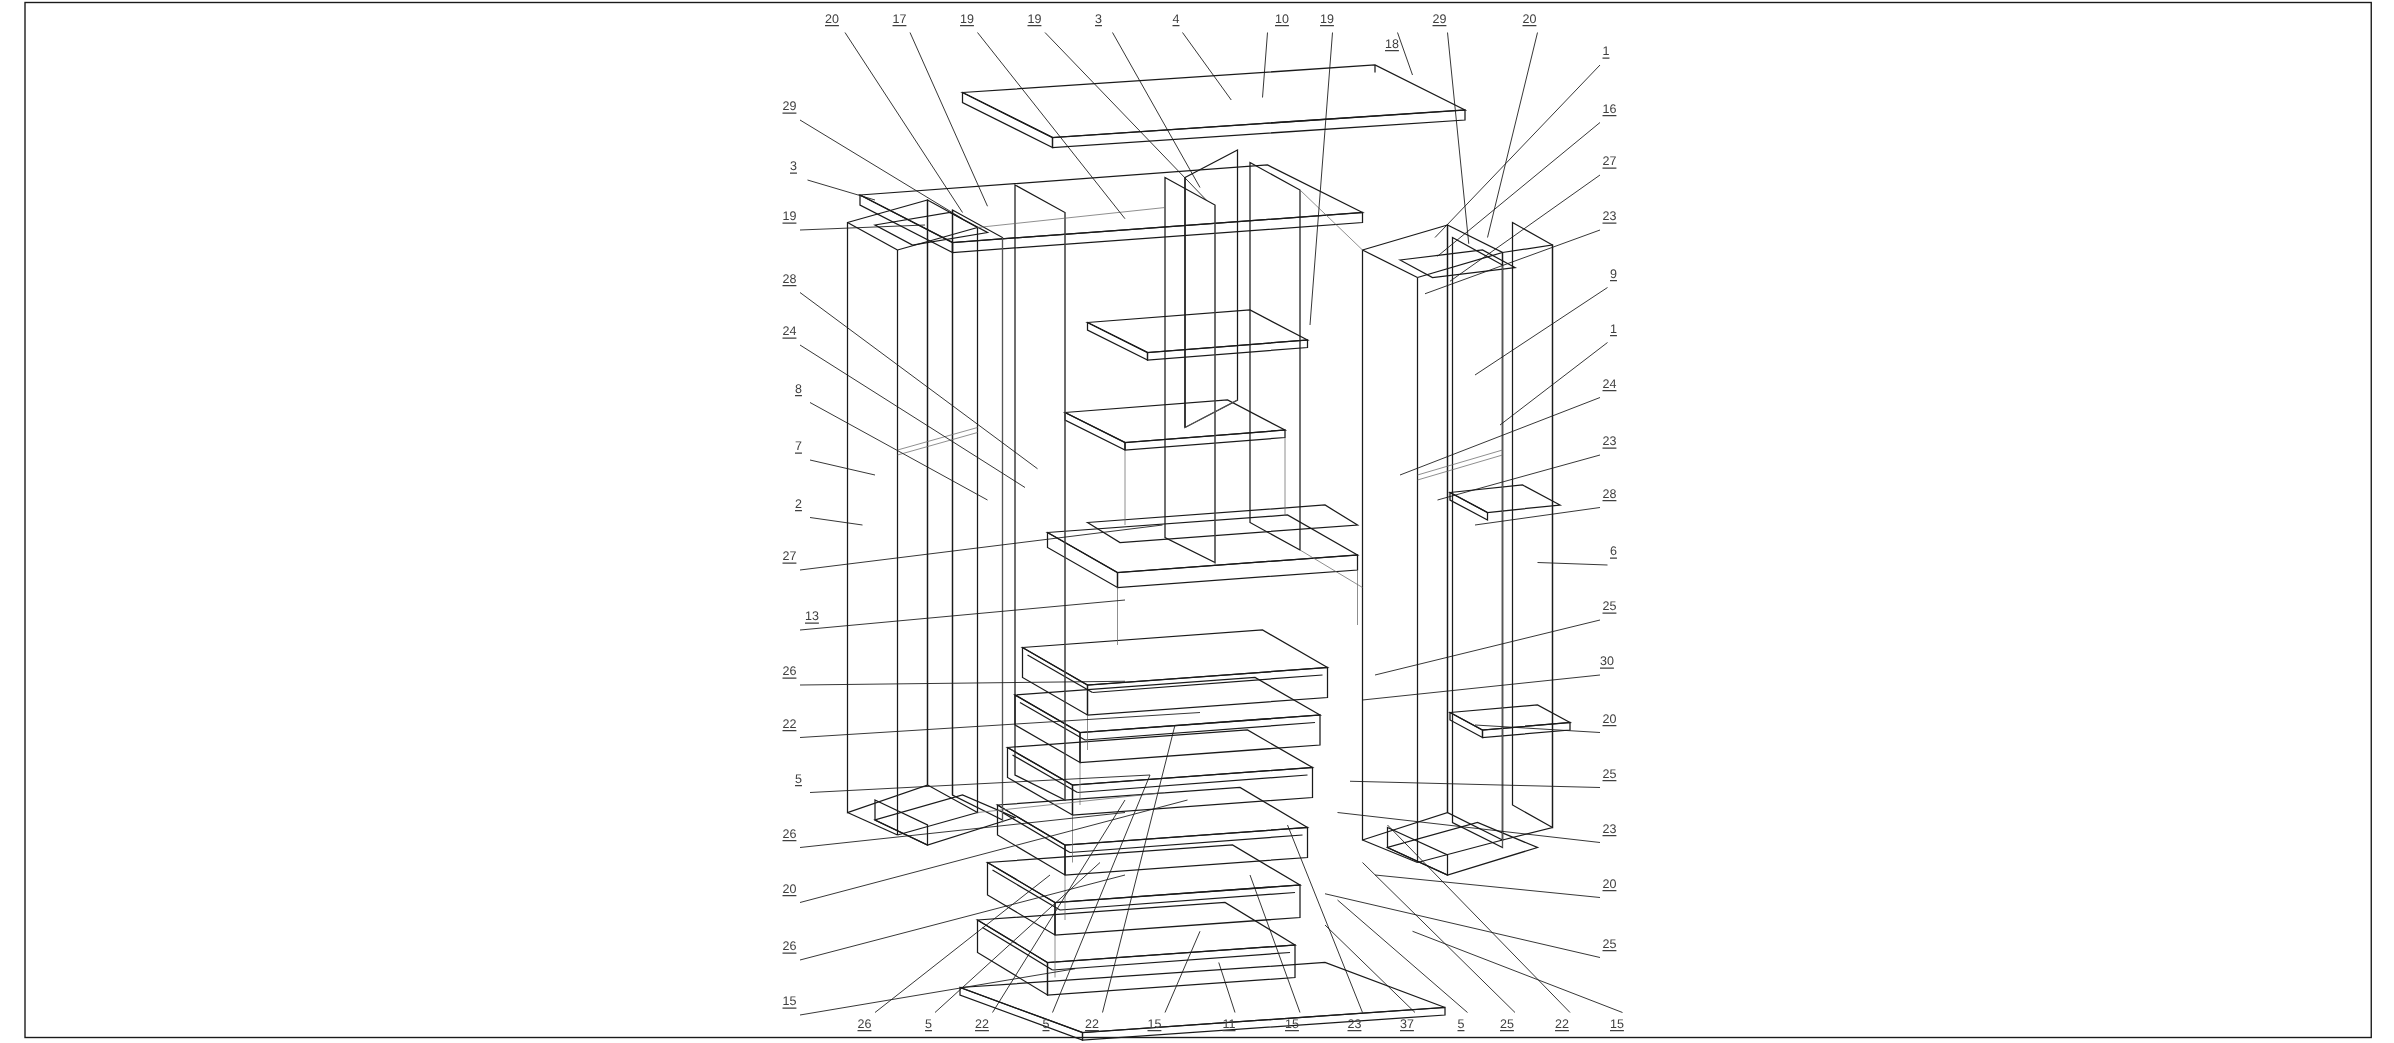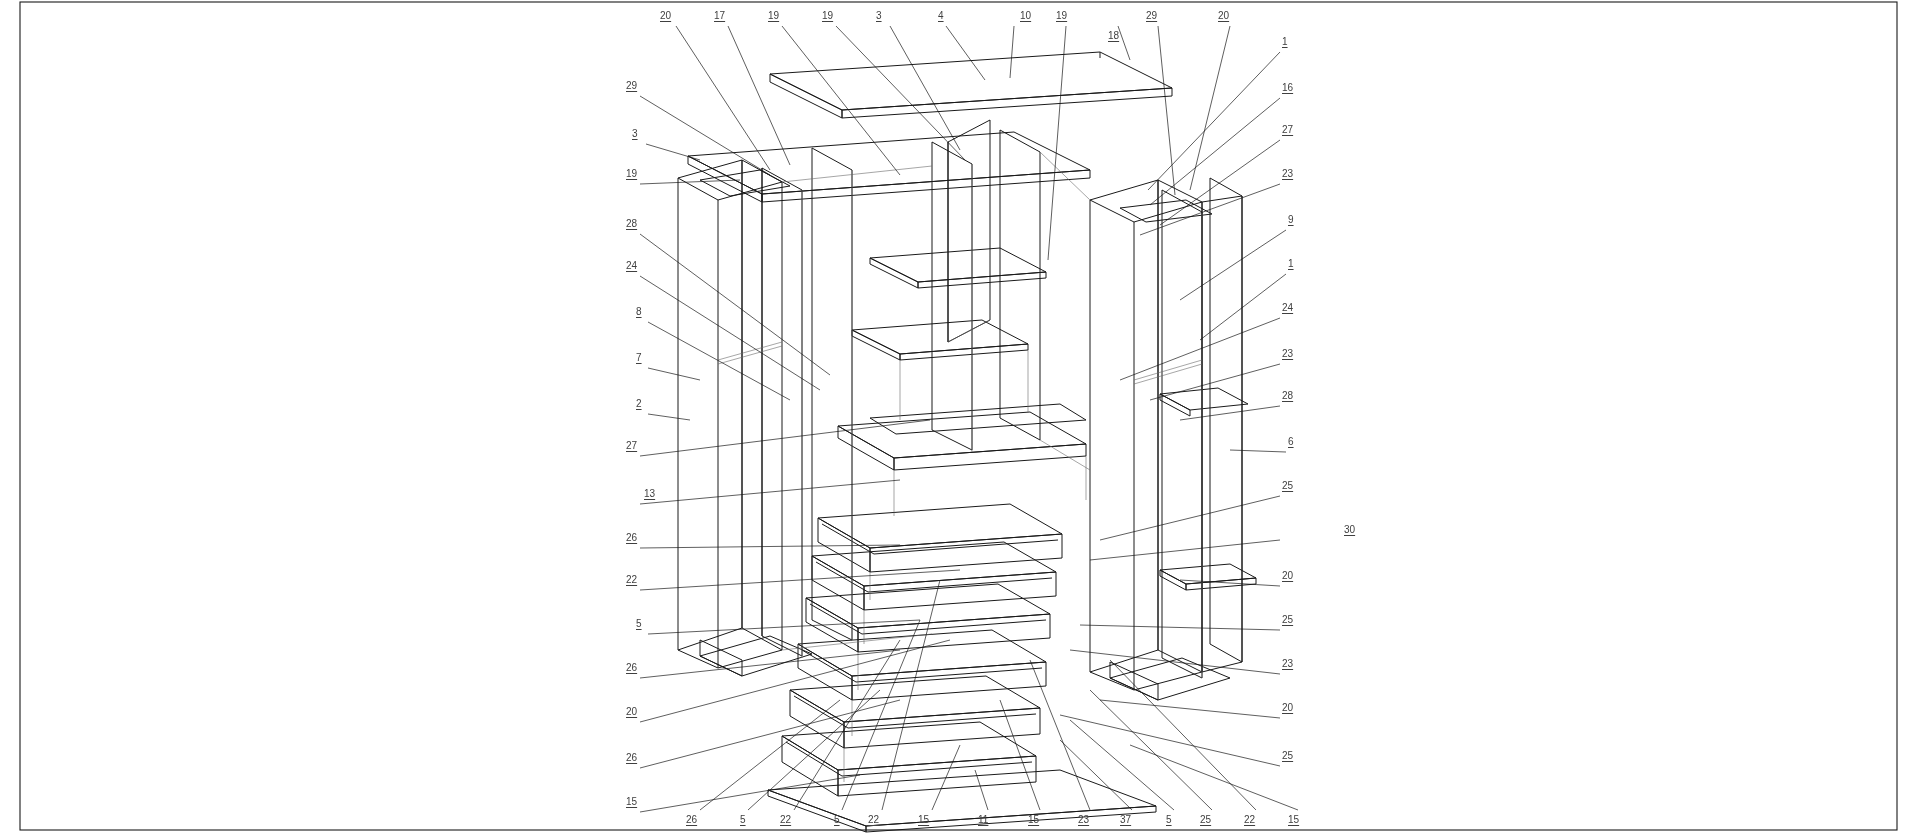--- a/index.html
+++ b/index.html
@@ -304,21 +304,21 @@
       <div class="lbl" style="left: 1282px; top: 80px;">16</div>
       <div class="lbl" style="left: 1282px; top: 122px;">27</div>
       <div class="lbl" style="left: 1282px; top: 166px;">23</div>
       <div class="lbl" style="left: 1288px; top: 212px;">9</div>
       <div class="lbl" style="left: 1288px; top: 256px;">1</div>
       <div class="lbl" style="left: 1282px; top: 300px;">24</div>
       <div class="lbl" style="left: 1282px; top: 346px;">23</div>
       <div class="lbl" style="left: 1282px; top: 388px;">28</div>
       <div class="lbl" style="left: 1288px; top: 434px;">6</div>
       <div class="lbl" style="left: 1282px; top: 478px;">25</div>
-      <div class="lbl" style="left: 1344px; top: 522px;">30</div>
+      <div class="lbl" style="left: 1280px; top: 522px;">30</div>
       <div class="lbl" style="left: 1282px; top: 568px;">20</div>
       <div class="lbl" style="left: 1282px; top: 612px;">25</div>
       <div class="lbl" style="left: 1282px; top: 656px;">23</div>
       <div class="lbl" style="left: 1282px; top: 700px;">20</div>
       <div class="lbl" style="left: 1282px; top: 748px;">25</div>
       <div class="lbl" style="left: 686px; top: 812px;">26</div>
       <div class="lbl" style="left: 740px; top: 812px;">5</div>
       <div class="lbl" style="left: 780px; top: 812px;">22</div>
       <div class="lbl" style="left: 834px; top: 812px;">5</div>
       <div class="lbl" style="left: 868px; top: 812px;">22</div>

